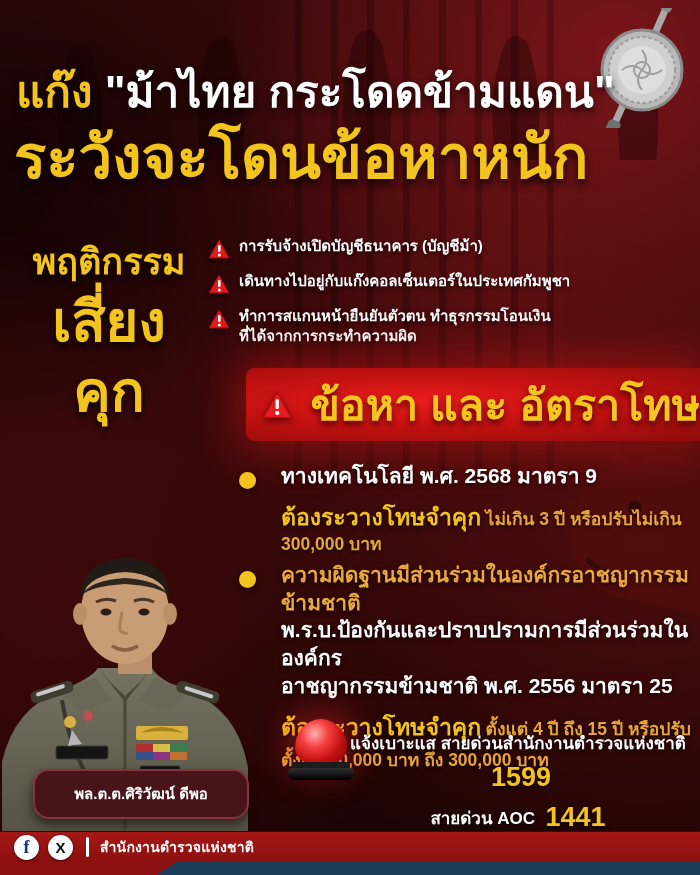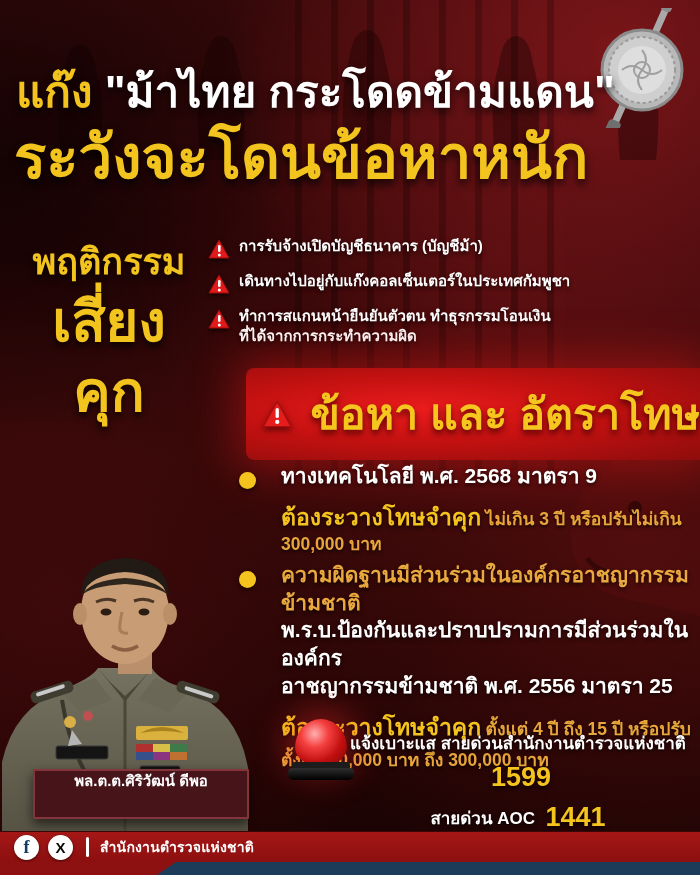--- a/index.html
+++ b/index.html
@@ -34,21 +34,21 @@
   .behavior-label{left:18px;top:238px;width:182px;text-align:center;color:#f2c41d;
     text-shadow:0 4px 7px rgba(0,0,0,.8);font-weight:800;}
   .behavior-label .l1{font-size:36px;line-height:1.35;}
   .behavior-label .l2{font-size:56px;line-height:1.25;}
   .behavior-list{left:208px;top:236px;width:478px;}
   .b-item{display:flex;align-items:flex-start;margin-bottom:12px;}
   .b-item svg{flex:0 0 auto;margin:3px 9px 0 0;filter:drop-shadow(0 2px 2px rgba(0,0,0,.6));}
   .b-text{color:#fff;font-weight:700;font-size:15px;line-height:1.3;
     text-shadow:0 2px 4px rgba(0,0,0,.7);}
   
-  .banner{left:246px;top:368px;width:454px;height:92px;border-radius:8px 0 0 8px;
+  .banner{left:246px;top:368px;width:454px;height:73px;border-radius:8px 0 0 8px;
     background:radial-gradient(ellipse at 38% 45%, #ec1c1c 0%, #c41111 45%, #8e0c0c 100%);
     box-shadow:0 0 46px 10px rgba(225,25,25,.45);
     display:flex;align-items:center;}
   .banner svg{margin-left:16px;filter:drop-shadow(0 3px 3px rgba(60,0,0,.7));}
   .banner-text{margin-left:18px;color:#f5c71e;font-weight:800;font-size:43px;
     text-shadow:0 4px 6px rgba(70,0,0,.85);white-space:nowrap;}
   
   .dot{width:17px;height:17px;border-radius:50%;background:#f5c31d;box-shadow:0 2px 4px rgba(0,0,0,.6);}
   .dot-a{left:239px;top:472px;} .dot-b{left:239px;top:571px;}
   .charge{width:420px;color:#fff;}
@@ -57,22 +57,22 @@
   .gold-head{color:#e9a93e;font-weight:800;font-size:21px;line-height:1.32;
     text-shadow:0 2px 4px rgba(0,0,0,.7);}
   .penalty{margin-top:13px;line-height:1.3;}
   .penalty .bold{color:#f5c31d;font-weight:800;font-size:23px;text-shadow:0 2px 4px rgba(0,0,0,.8);}
   .penalty .detail{color:#e8a63a;font-weight:700;font-size:17.5px;text-shadow:0 2px 3px rgba(0,0,0,.7);}
   .penalty-extra{color:#e8a63a;font-weight:700;font-size:17.5px;margin-top:4px;
     text-shadow:0 2px 3px rgba(0,0,0,.7);}
   
   .officer{left:0;top:550px;width:250px;height:282px;}
   .name-plate{left:33px;top:769px;width:212px;height:46px;background:#47141a;
-    border:2px solid #84343b;border-radius:1px;box-shadow:0 5px 12px rgba(0,0,0,.6);
-    display:flex;justify-content:center;text-align:center;color:#fff;}
+    border:2px solid #84343b;border-radius:16px;box-shadow:0 5px 12px rgba(0,0,0,.6);
+    display:flex;flex-direction:column;justify-content:center;text-align:center;color:#fff;}
   .name-plate .n1{font-weight:800;font-size:15px;line-height:1.35;}
   .name-plate .n2{font-weight:600;font-size:13px;line-height:1.3;}
   
   .siren{left:287px;top:719px;width:68px;height:64px;}
   .siren .dome{position:absolute;left:8px;top:0;width:52px;height:46px;
     border-radius:50% 50% 42% 42% / 62% 62% 38% 38%;
     background:radial-gradient(circle at 38% 32%, #ffb0b0 0%, #f54040 30%, #c21010 62%, #7d0606 100%);
     box-shadow:0 0 34px 10px rgba(255,45,45,.4);}
   .siren .lip{position:absolute;left:5px;top:43px;width:58px;height:7px;background:#1c1c1c;border-radius:3px;}
   .siren .base{position:absolute;left:1px;top:49px;width:66px;height:12px;

